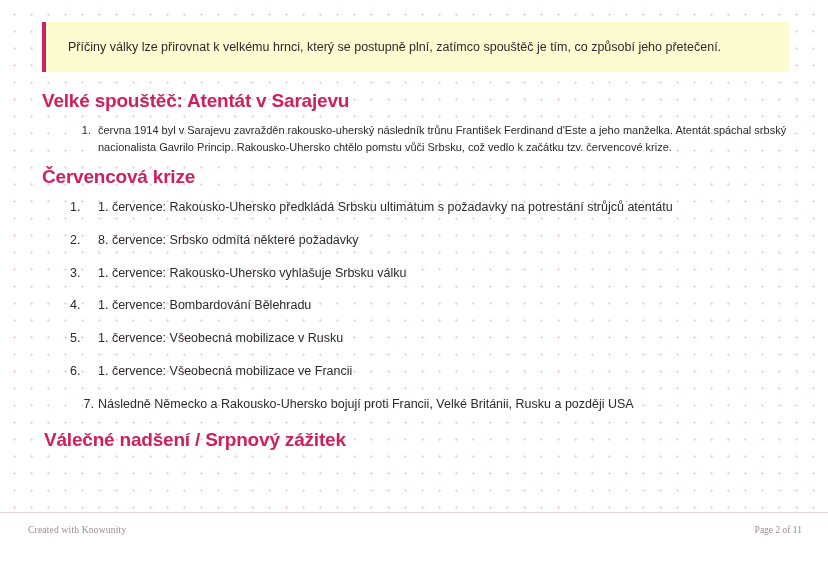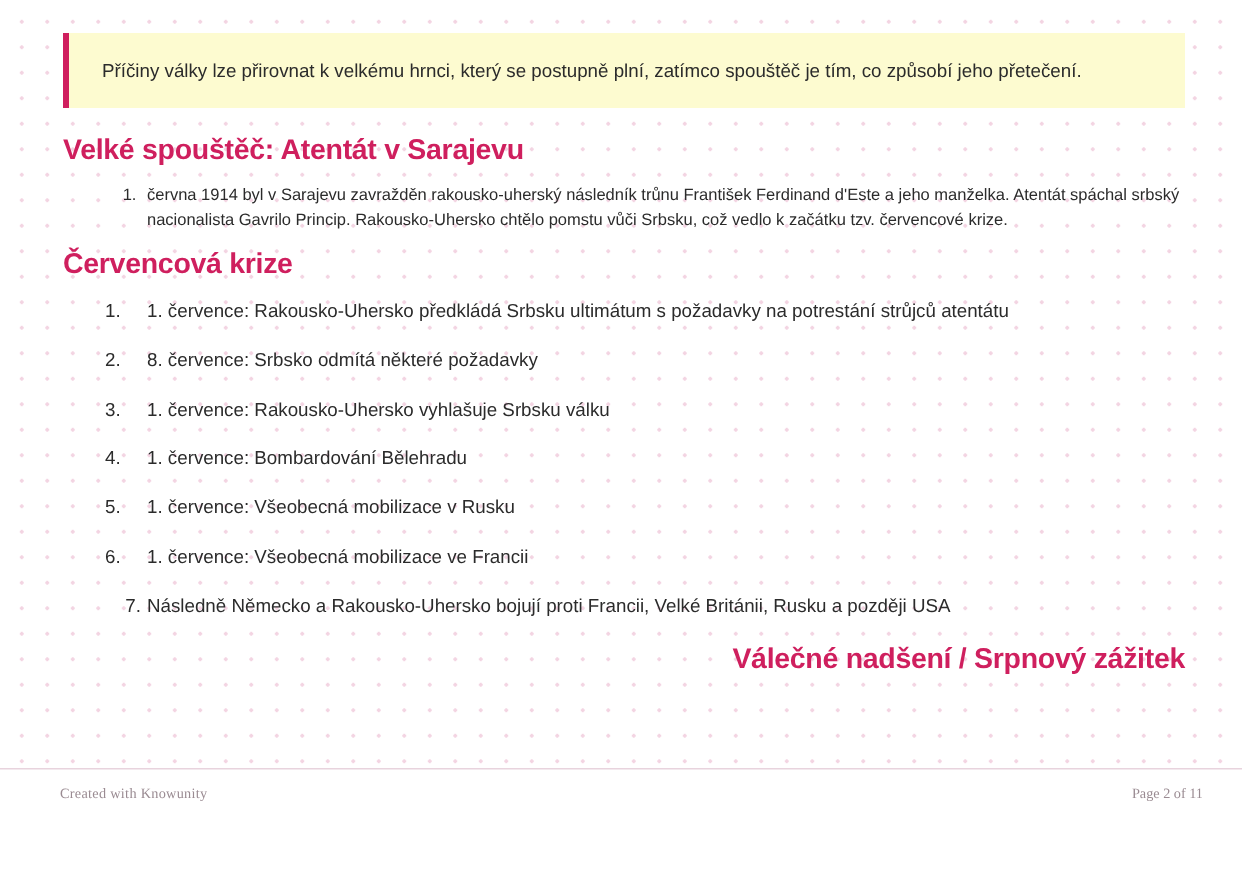--- a/index.html
+++ b/index.html
@@ -59,21 +59,20 @@
     margin: 28px 0 14px 0;
     font-weight: bold;
     letter-spacing: -0.3px;
   }
   h2.sub-title {
     font-size: 19px;
     color: #cf1f5e;
     margin: 16px 0 6px 2px;
     font-weight: bold;
     letter-spacing: -0.2px;
-    text-align: right;
   }
 
   ol.intro-list {
     margin: 4px 0 6px 0;
     padding-left: 52px;
     font-size: 11px;
     line-height: 1.55;
     color: #2b2b2b;
   }
   ol.intro-list li {
@@ -114,21 +113,21 @@
     position: absolute;
     left: 0;
     right: 0;
     bottom: 0;
     height: 38px;
     border-top: 1px solid #e8d3dd;
     background: #ffffff;
   }
   .footer-left {
     position: absolute;
-    left: 40px;
+    left: 28px;
     top: 12px;
     font-size: 9.5px;
     color: #9a8b92;
     font-family: "Liberation Serif", serif;
     letter-spacing: 0.2px;
     text-align: right;
   }
   .footer-right {
     position: absolute;
     right: 26px;

